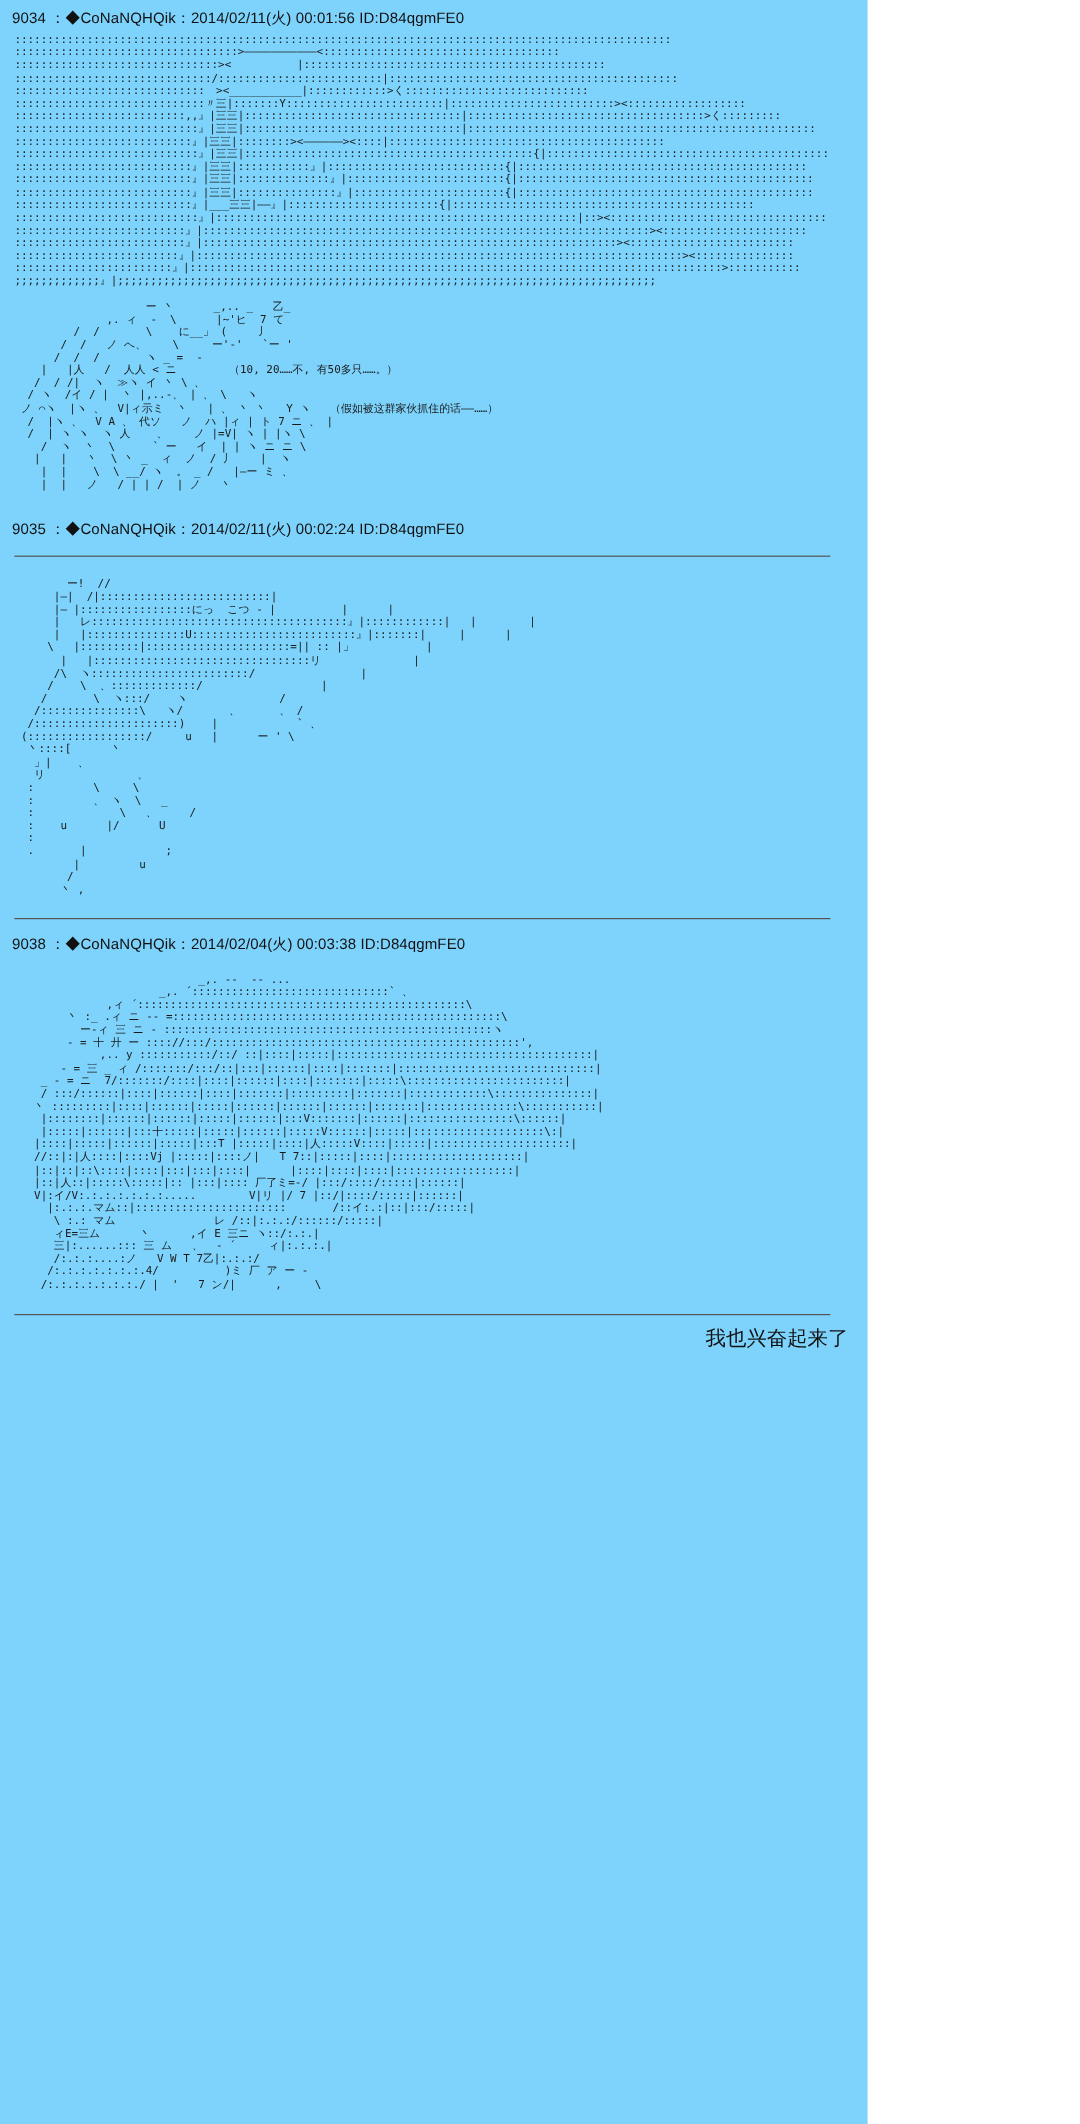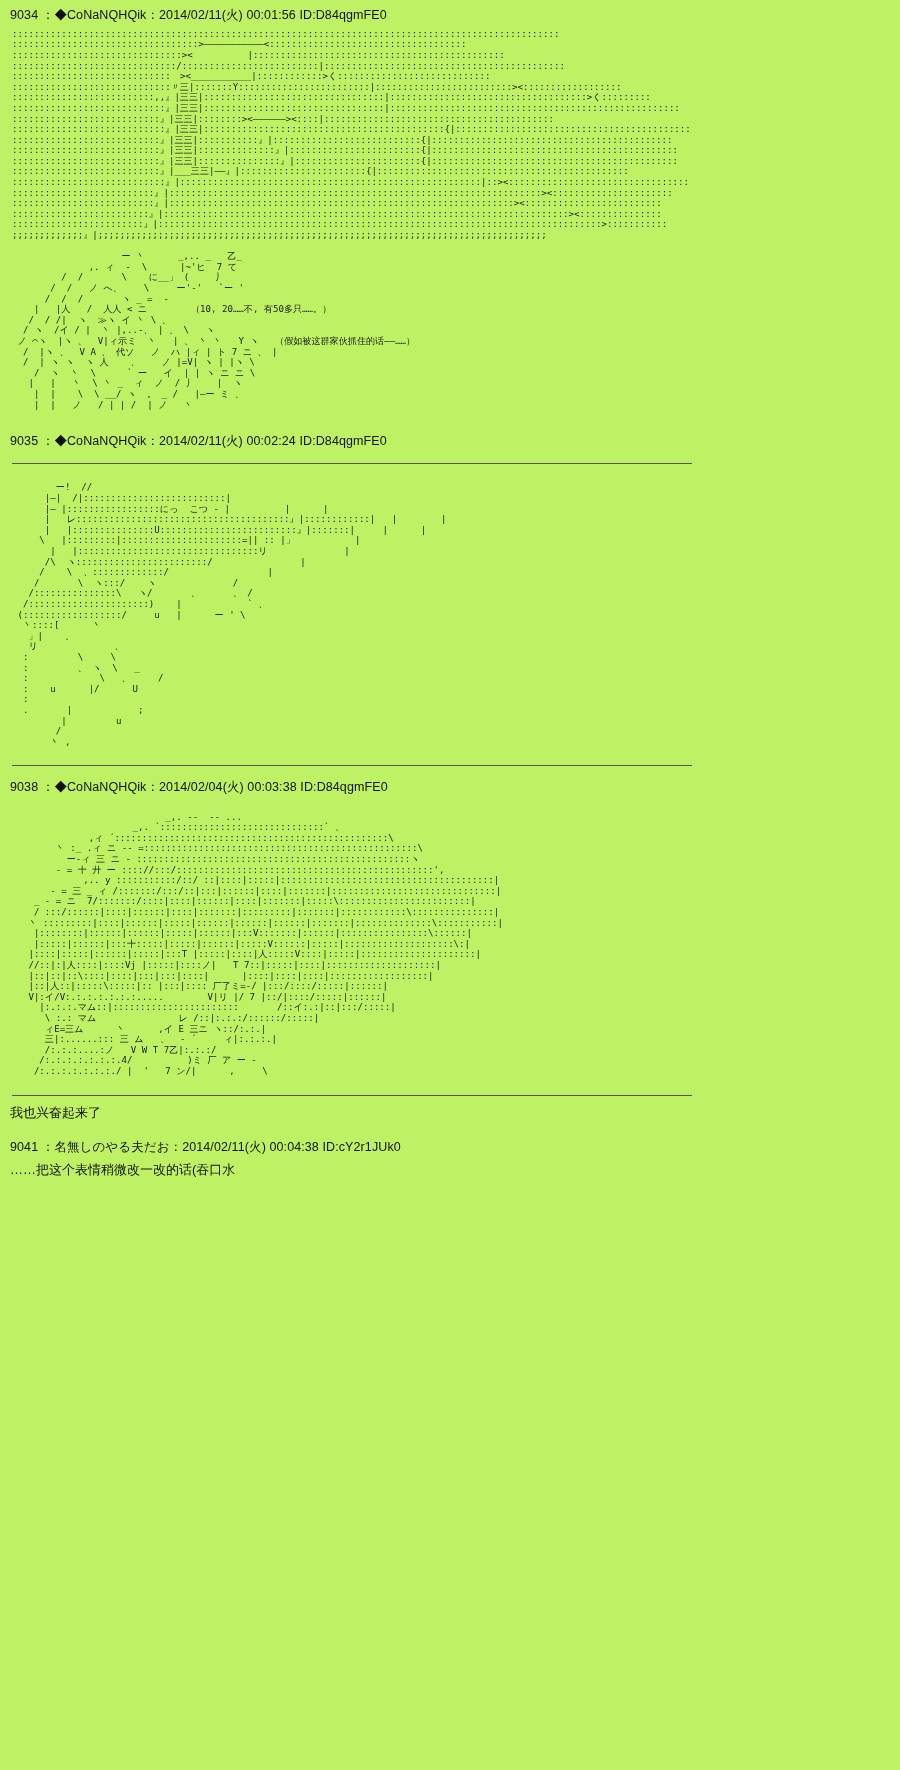--- a/index.html
+++ b/index.html
@@ -6,24 +6,24 @@
     margin: 0;
     padding: 0;
     background: #ffffff;
   }
   body {
     width: 900px;
     font-family: "Liberation Sans", sans-serif;
     color: #1a1a1a;
   }
   .page {
-    width: 900px;
+    width: 723px;
     min-height: 1770px;
     position: relative;
-    background: #bef264;
+    background: #7dd3fc;
     padding: 0;
     box-sizing: border-box;
   }
   .post {
     padding: 0 0 0 0;
   }
   .post-header {
     font-size: 12.5px;
     line-height: 1.5;
     padding: 6px 0 2px 10px;
@@ -35,25 +35,26 @@
     font-family: "DejaVu Sans Mono", "Liberation Mono", monospace;
     font-size: 9.1px;
     line-height: 10.6px;
     white-space: pre;
     color: #1a1a1a;
     padding: 2px 0 2px 12px;
     letter-spacing: 0px;
     overflow: hidden;
   }
   .body-text {
-    font-size: 13px;
+    font-size: 17px;
     line-height: 1.5;
-    padding: 1px 0 4px 10px;
+    padding: 1px 16px 4px 10px;
     white-space: pre-wrap;
     color: #111;
+    text-align: right;
   }
   .divider-short {
     border: none;
     border-top: 1px solid #555;
     margin: 10px 0 6px 12px;
     width: 680px;
     height: 0;
   }
   .spacer-sm { height: 6px; }
   .spacer-md { height: 14px; }
@@ -175,17 +176,15 @@
   <div class="spacer-sm"></div>
   <hr class="divider-short">
 
   <div class="post">
     <div class="body-text">我也兴奋起来了</div>
   </div>
 
   <div class="spacer-sm"></div>
 
   <div class="post">
-    <div class="post-header">9041 ：名無しのやる夫だお：2014/02/11(火) 00:04:38 ID:cY2r1JUk0</div>
-    <div class="body-text">……把这个表情稍微改一改的话(吞口水</div>
   </div>
 
 </div>
 
 </body></html>

